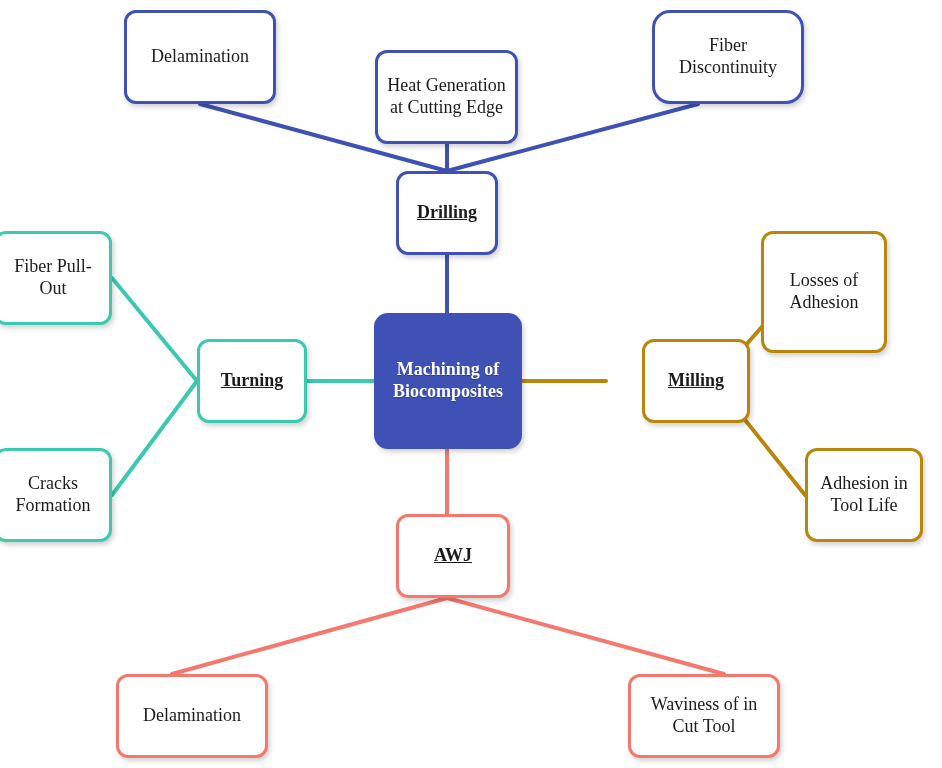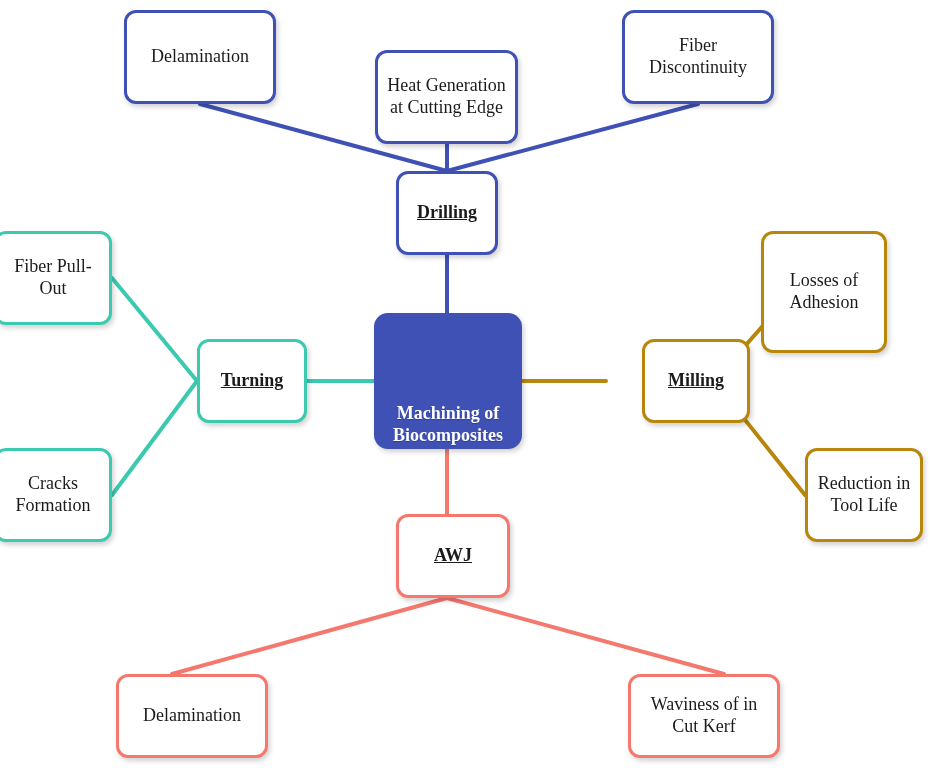--- a/index.html
+++ b/index.html
@@ -75,35 +75,35 @@
       <line x1="197" y1="381" x2="112" y2="278" stroke="#3BC9B0" stroke-width="4" stroke-linecap="round"></line>
       <line x1="197" y1="381" x2="112" y2="495" stroke="#3BC9B0" stroke-width="4" stroke-linecap="round"></line>
       <line x1="522" y1="381" x2="606" y2="381" stroke="#B8860B" stroke-width="4" stroke-linecap="round"></line>
       <line x1="714" y1="381" x2="805" y2="278" stroke="#B8860B" stroke-width="4" stroke-linecap="round"></line>
       <line x1="714" y1="381" x2="805" y2="495" stroke="#B8860B" stroke-width="4" stroke-linecap="round"></line>
       <line x1="447" y1="449" x2="447" y2="514" stroke="#F4786E" stroke-width="4" stroke-linecap="round"></line>
       <line x1="447" y1="598" x2="172" y2="674" stroke="#F4786E" stroke-width="4" stroke-linecap="round"></line>
       <line x1="447" y1="598" x2="724" y2="674" stroke="#F4786E" stroke-width="4" stroke-linecap="round"></line>
     </svg>
   <div id="nodes">
-      <div class="node center" style="left: 374px; top: 313px; width: 148px; height: 136px; background: rgb(63, 81, 181); align-items: flex-end;">
+      <div class="node center" style="left: 374px; top: 313px; width: 148px; height: 136px; background: rgb(63, 81, 181);">
         <span class="label">Machining of
 Biocomposites</span>
       </div>
       <div class="node branch" style="left: 396px; top: 171px; width: 102px; height: 84px; border-color: rgb(63, 81, 181);">
         <span class="label">Drilling</span>
       </div>
       <div class="node leaf" style="left: 124px; top: 10px; width: 152px; height: 94px; border-color: rgb(63, 81, 181);">
         <span class="label">Delamination</span>
       </div>
       <div class="node leaf" style="left: 375px; top: 10px; width: 143px; height: 94px; border-color: rgb(63, 81, 181); margin-top: 40px;">
         <span class="label">Heat Generation
 at Cutting Edge</span>
       </div>
-      <div class="node leaf" style="left: 622px; top: 10px; width: 152px; height: 94px; border-color: rgb(63, 81, 181);">
+      <div class="node leaf" style="left: 652px; top: 10px; width: 152px; height: 94px; border-color: rgb(63, 81, 181); border-radius: 18px;">
         <span class="label">Fiber
 Discontinuity</span>
       </div>
       <div class="node branch" style="left: 197px; top: 339px; width: 110px; height: 84px; border-color: rgb(59, 201, 176); text-align: center;">
         <span class="label">Turning</span>
       </div>
       <div class="node leaf" style="left: -6px; top: 231px; width: 118px; height: 94px; border-color: rgb(59, 201, 176);">
         <span class="label">Fiber Pull-
 Out</span>
       </div>
@@ -112,27 +112,27 @@
 Formation</span>
       </div>
       <div class="node branch" style="left: 606px; top: 339px; width: 108px; height: 84px; border-color: rgb(184, 134, 11); margin-left: 36px;">
         <span class="label">Milling</span>
       </div>
       <div class="node leaf" style="left: 761px; top: 231px; width: 126px; height: 122px; border-color: rgb(184, 134, 11);">
         <span class="label">Losses of
 Adhesion</span>
       </div>
       <div class="node leaf" style="left: 805px; top: 448px; width: 118px; height: 94px; border-color: rgb(184, 134, 11);">
-        <span class="label">Reduction in
+        <span class="label">Adhesion in
 Tool Life</span>
       </div>
       <div class="node branch" style="left: 396px; top: 514px; width: 114px; height: 84px; border-color: rgb(244, 120, 110);">
         <span class="label">AWJ</span>
       </div>
       <div class="node leaf" style="left: 116px; top: 674px; width: 152px; height: 84px; border-color: rgb(244, 120, 110);">
         <span class="label">Delamination</span>
       </div>
       <div class="node leaf" style="left: 628px; top: 674px; width: 152px; height: 84px; border-color: rgb(244, 120, 110);">
         <span class="label">Waviness of in
-Cut Kerf</span>
+Cut Tool</span>
       </div>
     </div>
 </div>
 
 </body></html>

